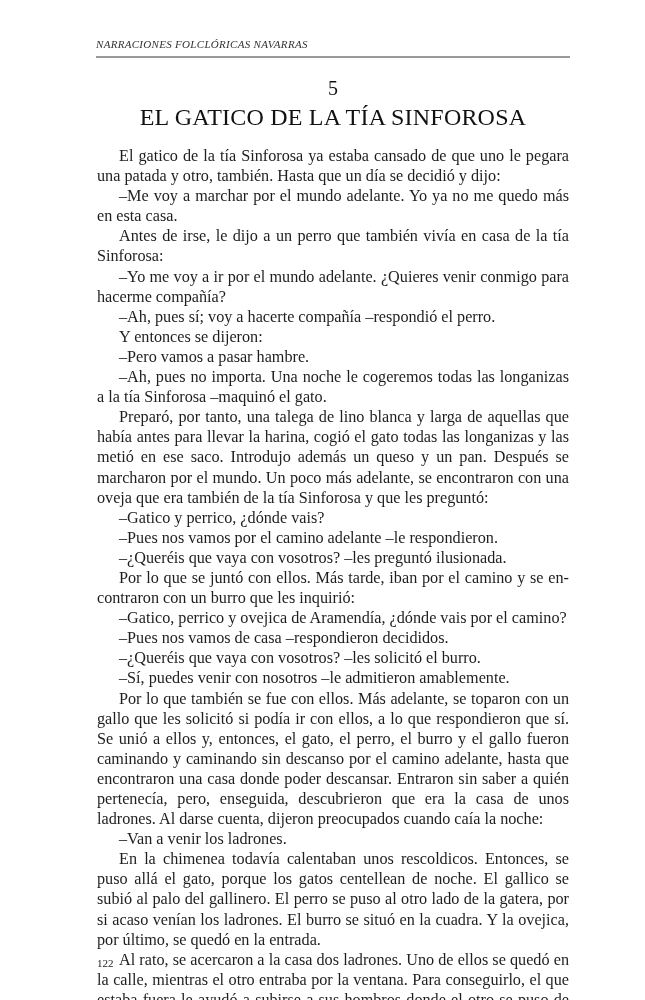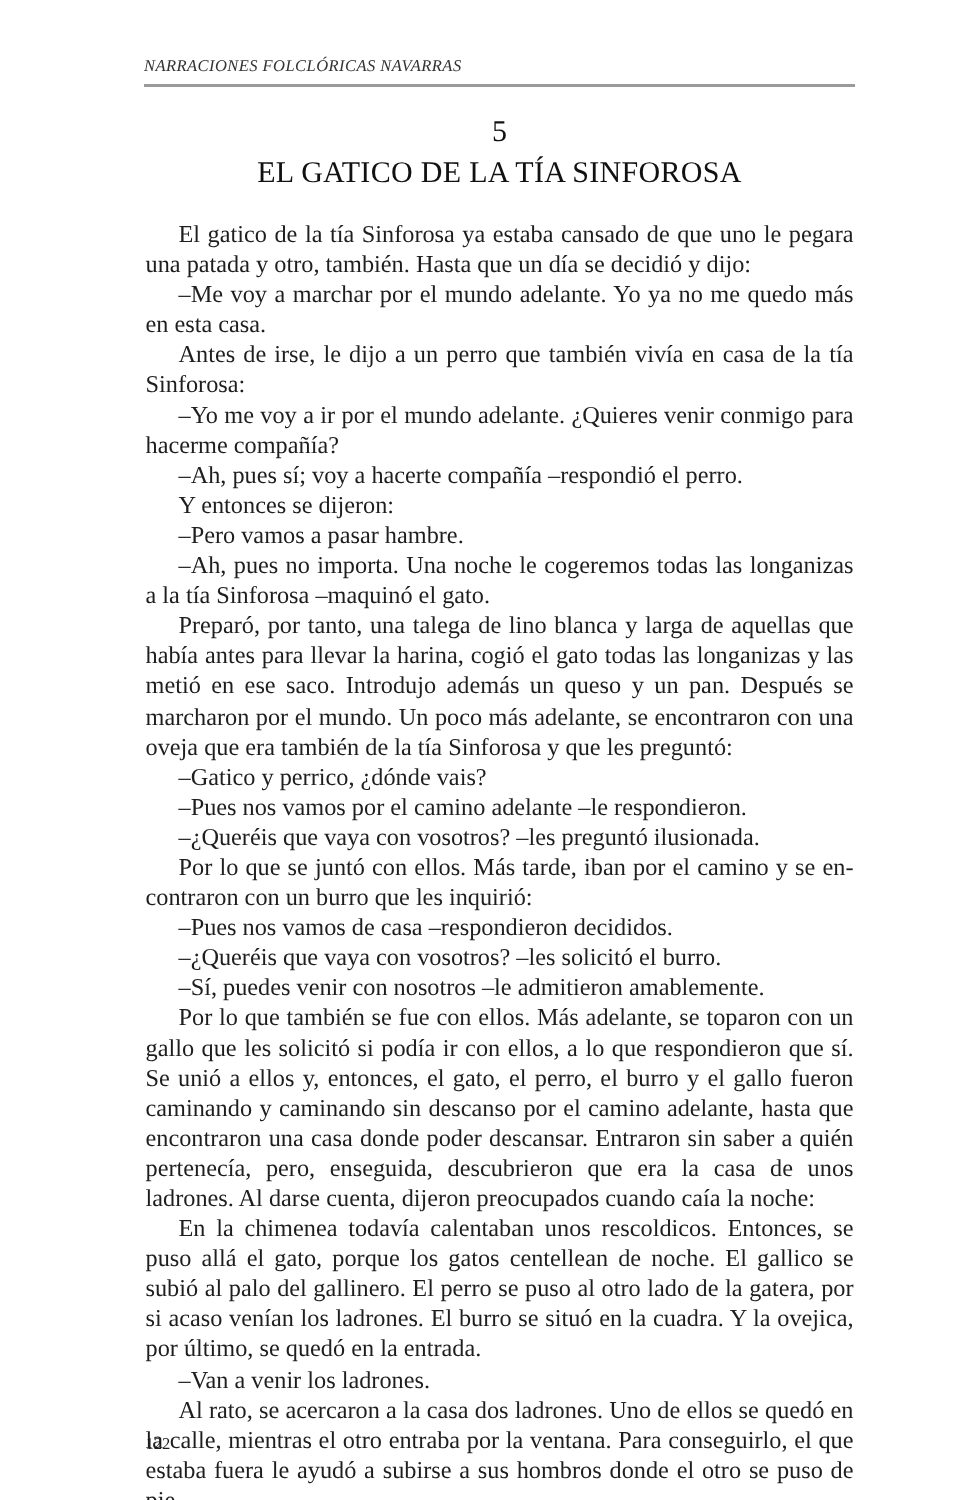--- a/index.html
+++ b/index.html
@@ -9,21 +9,21 @@
     text-align:left; font-family:"Liberation Serif", serif; font-style:italic;
     font-size:11px; letter-spacing:0.3px; color:#333;
   }
   .rule { position:absolute; left:96px; top:56px; width:474px; height:2px; background:#9a9a9a; }
   .chapter-num {
     position:absolute; left:96px; top:77px; width:474px; text-align:center;
     font-family:"Liberation Serif", serif; font-size:20px; color:#111;
   }
   .chapter-title {
     position:absolute; left:96px; top:104px; width:474px; text-align:center;
-    font-family:"Liberation Serif", serif; font-size:20px; color:#111; letter-spacing:0.2px;
+    font-family:"Liberation Serif", serif; font-size:24px; color:#111; letter-spacing:0.2px;
   }
   .body-text {
     position:absolute; left:97px; top:146px; width:472px;
     font-family:"Liberation Serif", serif; font-size:16.2px; line-height:20.1px;
     text-align:justify; hyphens:manual; color:#1e1e1e;
   }
   .body-text p { margin:0; text-indent:22px; }
   .folio {
     position:absolute; left:97px; top:957px;
     font-family:"Liberation Serif", serif; font-size:11px; color:#1e1e1e;
@@ -45,22 +45,23 @@
   <p>–Yo me voy a ir por el mundo adelante. ¿Quieres venir conmigo para hacerme compañía?</p>
   <p>–Ah, pues sí; voy a hacerte compañía –respondió el perro.</p>
   <p>Y entonces se dijeron:</p>
   <p>–Pero vamos a pasar hambre.</p>
   <p>–Ah, pues no importa. Una noche le cogeremos todas las longanizas a la tía Sinforosa –maquinó el gato.</p>
   <p>Preparó, por tanto, una talega de lino blanca y larga de aquellas que ha­bía antes para llevar la harina, cogió el gato todas las longanizas y las me­tió en ese saco. Introdujo además un queso y un pan. Después se marcha­ron por el mundo. Un poco más adelante, se encontraron con una oveja que era también de la tía Sinforosa y que les preguntó:</p>
   <p>–Gatico y perrico, ¿dónde vais?</p>
   <p>–Pues nos vamos por el camino adelante –le respondieron.</p>
   <p>–¿Queréis que vaya con vosotros? –les preguntó ilusionada.</p>
   <p>Por lo que se juntó con ellos. Más tarde, iban por el camino y se en­contraron con un burro que les inquirió:</p>
+  <p>–Gatico, perrico y ovejica de Aramendía, ¿dónde vais por el camino?</p>
   <p>–Pues nos vamos de casa –respondieron decididos.</p>
   <p>–¿Queréis que vaya con vosotros? –les solicitó el burro.</p>
   <p>–Sí, puedes venir con nosotros –le admitieron amablemente.</p>
   <p>Por lo que también se fue con ellos. Más adelante, se toparon con un gallo que les solicitó si podía ir con ellos, a lo que respondieron que sí. Se unió a ellos y, entonces, el gato, el perro, el burro y el gallo fueron cami­nando y caminando sin descanso por el camino adelante, hasta que encon­traron una casa donde poder descansar. Entraron sin saber a quién perte­necía, pero, enseguida, descubrieron que era la casa de unos ladrones. Al darse cuenta, dijeron preocupados cuando caía la noche:</p>
+  <p>–Van a venir los ladrones.</p>
   <p>En la chimenea todavía calentaban unos rescoldicos. Entonces, se puso allá el gato, porque los gatos centellean de noche. El gallico se subió al pa­lo del gallinero. El perro se puso al otro lado de la gatera, por si acaso ve­nían los ladrones. El burro se situó en la cuadra. Y la ovejica, por último, se quedó en la entrada.</p>
-  <p>–Van a venir los ladrones.</p>
   <p>Al rato, se acercaron a la casa dos ladrones. Uno de ellos se quedó en la calle, mientras el otro entraba por la ventana. Para conseguirlo, el que es­taba fuera le ayudó a subirse a sus hombros donde el otro se puso de pie.</p>
 </div>
 
 <div class="folio">122</div>
 
 </body></html>

